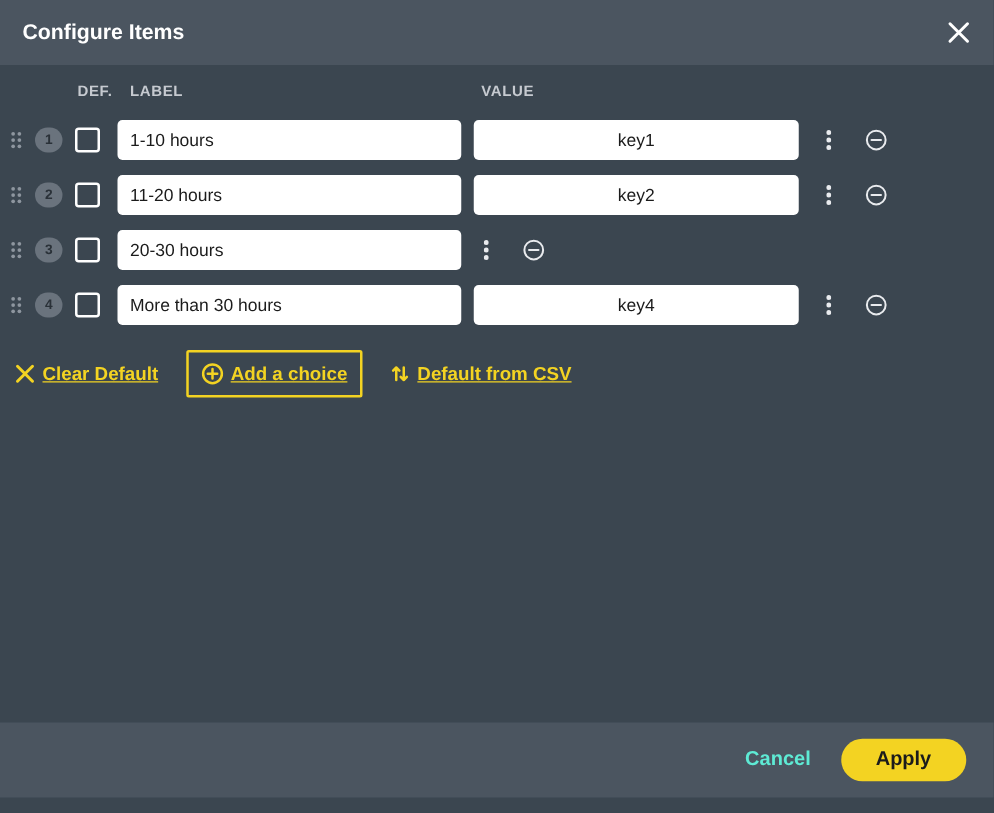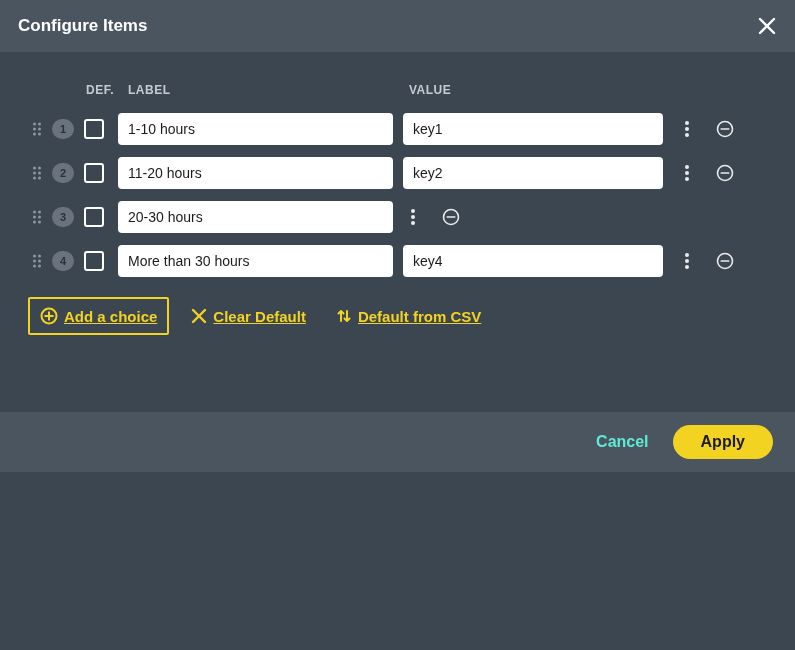--- a/index.html
+++ b/index.html
@@ -4,21 +4,21 @@
 <style>
   * { box-sizing: border-box; }
   html, body {
     margin: 0; padding: 0;
     width: 795px; height: 650px;
     font-family: -apple-system, BlinkMacSystemFont, "Segoe UI", Arial, sans-serif;
     background: #3b4650;
     overflow: hidden;
   }
   .dialog {
-    width: 795px; height: 472px;
+    width: 795px; height: 638px;
     background: #3b4650;
     display: flex;
     flex-direction: column;
   }
   .title-bar {
     height: 52px;
     background: #4b5560;
     display: flex;
     align-items: center;
     padding: 0 18px;
@@ -32,23 +32,22 @@
   .close-btn {
     position: absolute;
     right: 14px; top: 12px;
     width: 28px; height: 28px;
     display: flex; align-items: center; justify-content: center;
     cursor: pointer;
     color: #fff;
   }
   .body {
     flex: 1;
-    padding: 14px 20px 10px 28px;
+    padding: 14px 20px 10px 4px;
     position: relative;
-    margin-top: 17px;
   }
   .col-headers {
     display: flex;
     align-items: center;
     font-size: 12px;
     letter-spacing: 0.5px;
     color: #c6cad0;
     font-weight: 700;
     margin-bottom: 10px;
     padding-left: 58px;
@@ -93,21 +92,21 @@
     height: 32px;
     background: #fff;
     border: none;
     border-radius: 4px;
     padding: 0 10px;
     font-size: 14px;
     color: #1b1b1b;
     outline: none;
   }
   .field-label { width: 275px; margin-right: 10px; }
-  .field-value { width: 260px; margin-right: 14px; }
+  .field-value { width: 260px; margin-right: 14px; text-align: center; }
   .kebab {
     width: 20px;
     display: flex; align-items: center; justify-content: center;
     cursor: pointer;
     color: #e9ebee;
     margin-right: 18px;
   }
   .remove {
     width: 20px; height: 20px;
     display: flex; align-items: center; justify-content: center;
@@ -299,35 +298,35 @@
     <div class="remove">
       <svg width="18" height="18" viewBox="0 0 18 18">
               <circle cx="9" cy="9" r="7.5" fill="none" stroke="#e9ebee" stroke-width="1.6"></circle>
               <line x1="5.2" y1="9" x2="12.8" y2="9" stroke="#e9ebee" stroke-width="1.6" stroke-linecap="round"></line>
             </svg>
     </div>
   </div>
       </div>
 
     <div class="actions-row">
+      <div class="action-btn">
+        <svg width="16" height="16" viewBox="0 0 16 16">
+            <path d="M2 2 L14 14 M14 2 L2 14" stroke="#F3D322" stroke-width="2.4" stroke-linecap="round"></path>
+          </svg>
+        <span>Clear Default</span>
+      </div>
       <div class="action-btn add-highlight">
         <svg width="18" height="18" viewBox="0 0 18 18">
             <circle cx="9" cy="9" r="7.5" fill="none" stroke="#F3D322" stroke-width="2"></circle>
             <path d="M9 5.2 V12.8 M5.2 9 H12.8" stroke="#F3D322" stroke-width="2" stroke-linecap="round"></path>
           </svg>
         <span>Add a choice</span>
       </div>
       <div class="action-btn">
         <svg width="16" height="16" viewBox="0 0 16 16">
-            <path d="M2 2 L14 14 M14 2 L2 14" stroke="#F3D322" stroke-width="2.4" stroke-linecap="round"></path>
-          </svg>
-        <span>Clear Default</span>
-      </div>
-      <div class="action-btn">
-        <svg width="16" height="16" viewBox="0 0 16 16">
           <path d="M5 13 V3 M5 3 L2.5 5.5 M5 3 L7.5 5.5" stroke="#F3D322" stroke-width="2" stroke-linecap="round" stroke-linejoin="round" fill="none"></path>
           <path d="M11 3 V13 M11 13 L8.5 10.5 M11 13 L13.5 10.5" stroke="#F3D322" stroke-width="2" stroke-linecap="round" stroke-linejoin="round" fill="none"></path>
         </svg>
         <span>Default from CSV</span>
       </div>
     </div>
   </div>
 
   <div class="footer">
     <button class="btn-cancel">Cancel</button>

